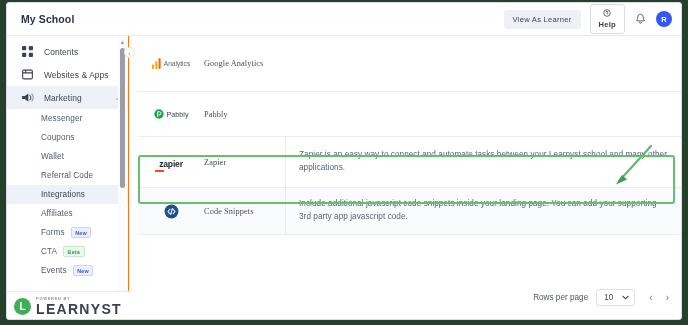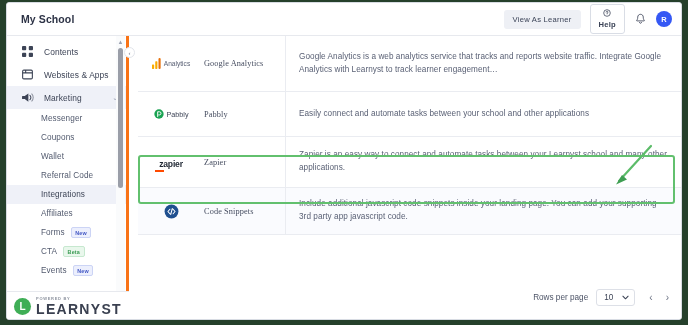--- a/index.html
+++ b/index.html
@@ -59,21 +59,21 @@
     background: #3558f4; color: #fff;
     font-size: 7.5px; font-weight: bold;
     display: flex; align-items: center; justify-content: center;
   }
 
   
   .sidebar {
     position: absolute; left: 0; top: 33px;
     width: 122px; height: 285px;
     background: #ffffff;
-    border-right: 3px solid #f97316;
+    border-right: 1px solid #f97316;
   }
   .nav-top { padding-top: 4px; }
   .nav-item {
     height: 23px; display: flex; align-items: center;
     padding-left: 15px; padding-right: 8px;
     font-size: 8.4px; color: #3d4456;
   }
   .nav-item.active { background: #eff1f8; }
   .nav-ico { width: 13px; margin-right: 9px; display: flex; align-items: center; }
   .nav-ico svg { display: block; }
@@ -322,33 +322,31 @@
     <div class="row" style="height:56px">
       <div class="cell-icon">
         <svg width="9" height="11" viewBox="0 0 10 12" style="margin-right:3px">
           <rect x="0" y="7" width="2.4" height="5" rx=".6" fill="#f9ab00"></rect>
           <rect x="3.6" y="3.6" width="2.4" height="8.4" rx=".6" fill="#f9ab00"></rect>
           <rect x="7.2" y="0" width="2.4" height="12" rx="1.1" fill="#e8710a"></rect>
         </svg>
         <span style="font-size:6.6px;color:#5a6175">Analytics</span>
       </div>
       <div class="cell-name">Google Analytics</div>
-      <div class="cell-desc">Google Analytics is a web analytics service that tracks and reports website traffic. Integrate Google Analytics with Learnyst to track learner engagement…</div>
     </div>
 
     <div class="row" style="height:45px">
       <div class="cell-icon">
         <svg width="10" height="10" viewBox="0 0 12 12" style="margin-right:3px">
           <circle cx="6" cy="6" r="5.6" fill="#1aa352"></circle>
           <path d="M4.4 9V3.3h2.1a1.9 1.9 0 0 1 0 3.8H5.6" fill="none" stroke="#fff" stroke-width="1.15" stroke-linecap="round" stroke-linejoin="round"></path>
         </svg>
         <span style="font-size:7.2px;color:#3d4456">Pabbly</span>
       </div>
       <div class="cell-name">Pabbly</div>
-      <div class="cell-desc">Easily connect and automate tasks between your school and other applications</div>
     </div>
 
     <div class="row" style="height:51px">
       <div class="cell-icon">
         <div style="position:relative;line-height:1">
           <span style="font-size:8.6px;font-weight:bold;color:#1f2733;letter-spacing:-.2px">zapier</span>
           <span style="position:absolute;left:-4px;bottom:-2px;width:9px;height:1.6px;background:#ff4a00;display:block"></span>
         </div>
       </div>
       <div class="cell-name">Zapier</div>

